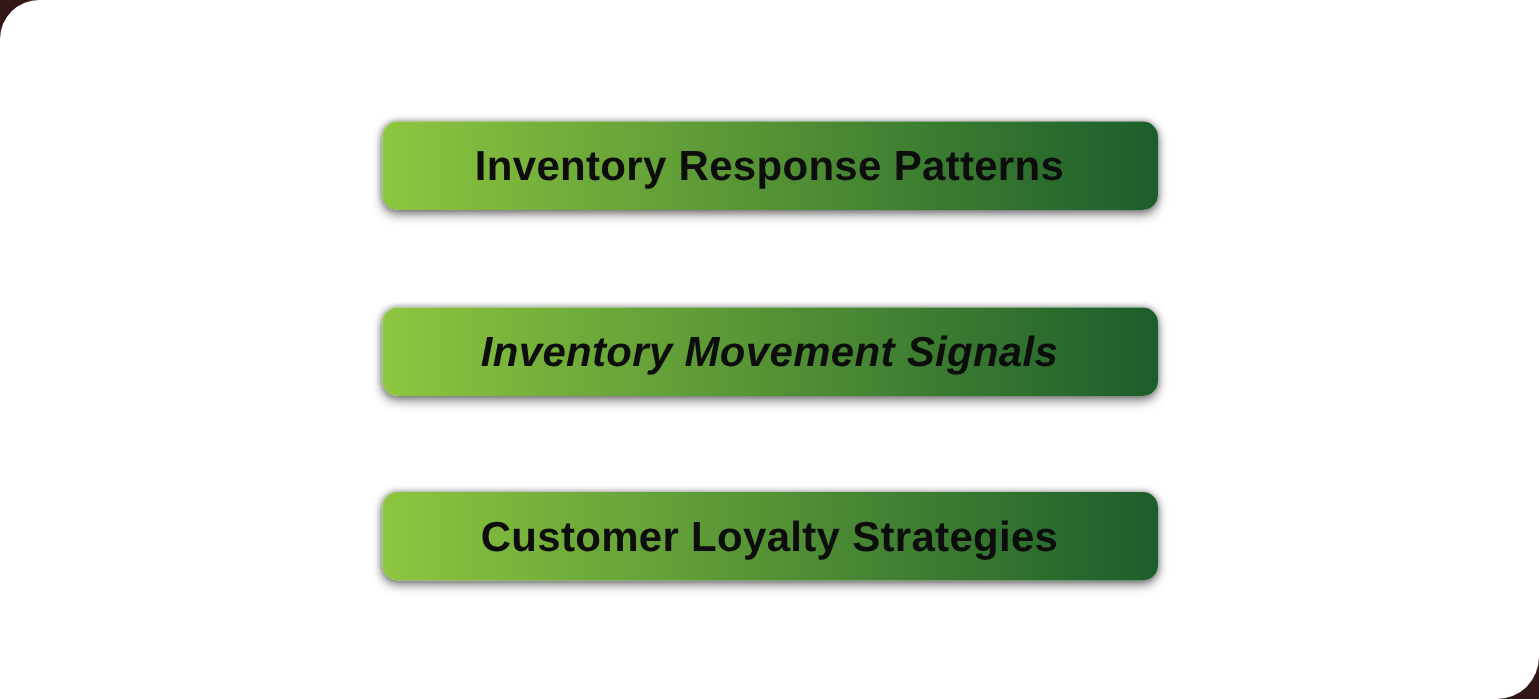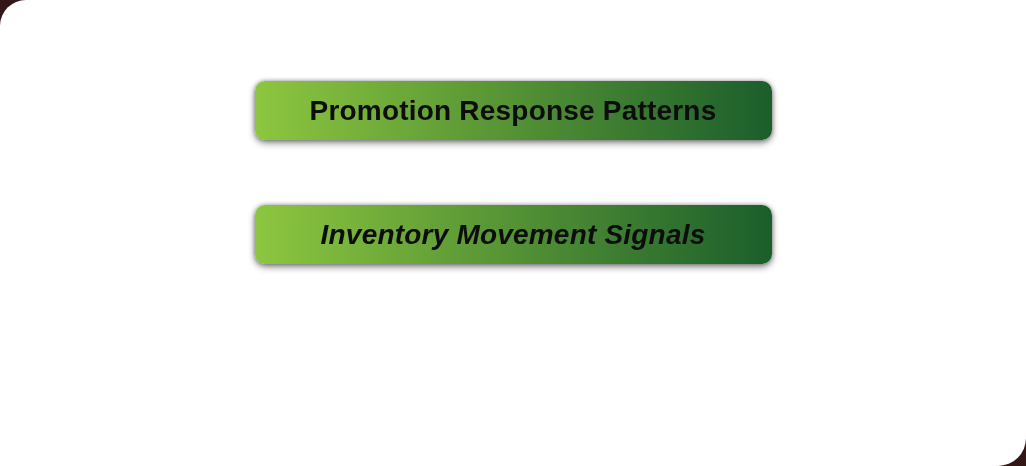--- a/index.html
+++ b/index.html
@@ -50,22 +50,25 @@
     user-select: none;
   }
 </style>
 </head>
 <body>
 
 <div class="stage">
   <div class="card">
 
     <div class="banner banner-1">
-      <span class="banner-label">Promotion Response Patterns</span>
+      <span class="banner-label">Inventory Response Patterns</span>
     </div>
 
     <div class="banner banner-2">
       <span class="banner-label">Inventory Movement Signals</span>
     </div>
 
+    <div class="banner banner-3">
+      <span class="banner-label">Customer Loyalty Strategies</span>
+    </div>
 
   </div>
 </div>
 
 </body></html>

